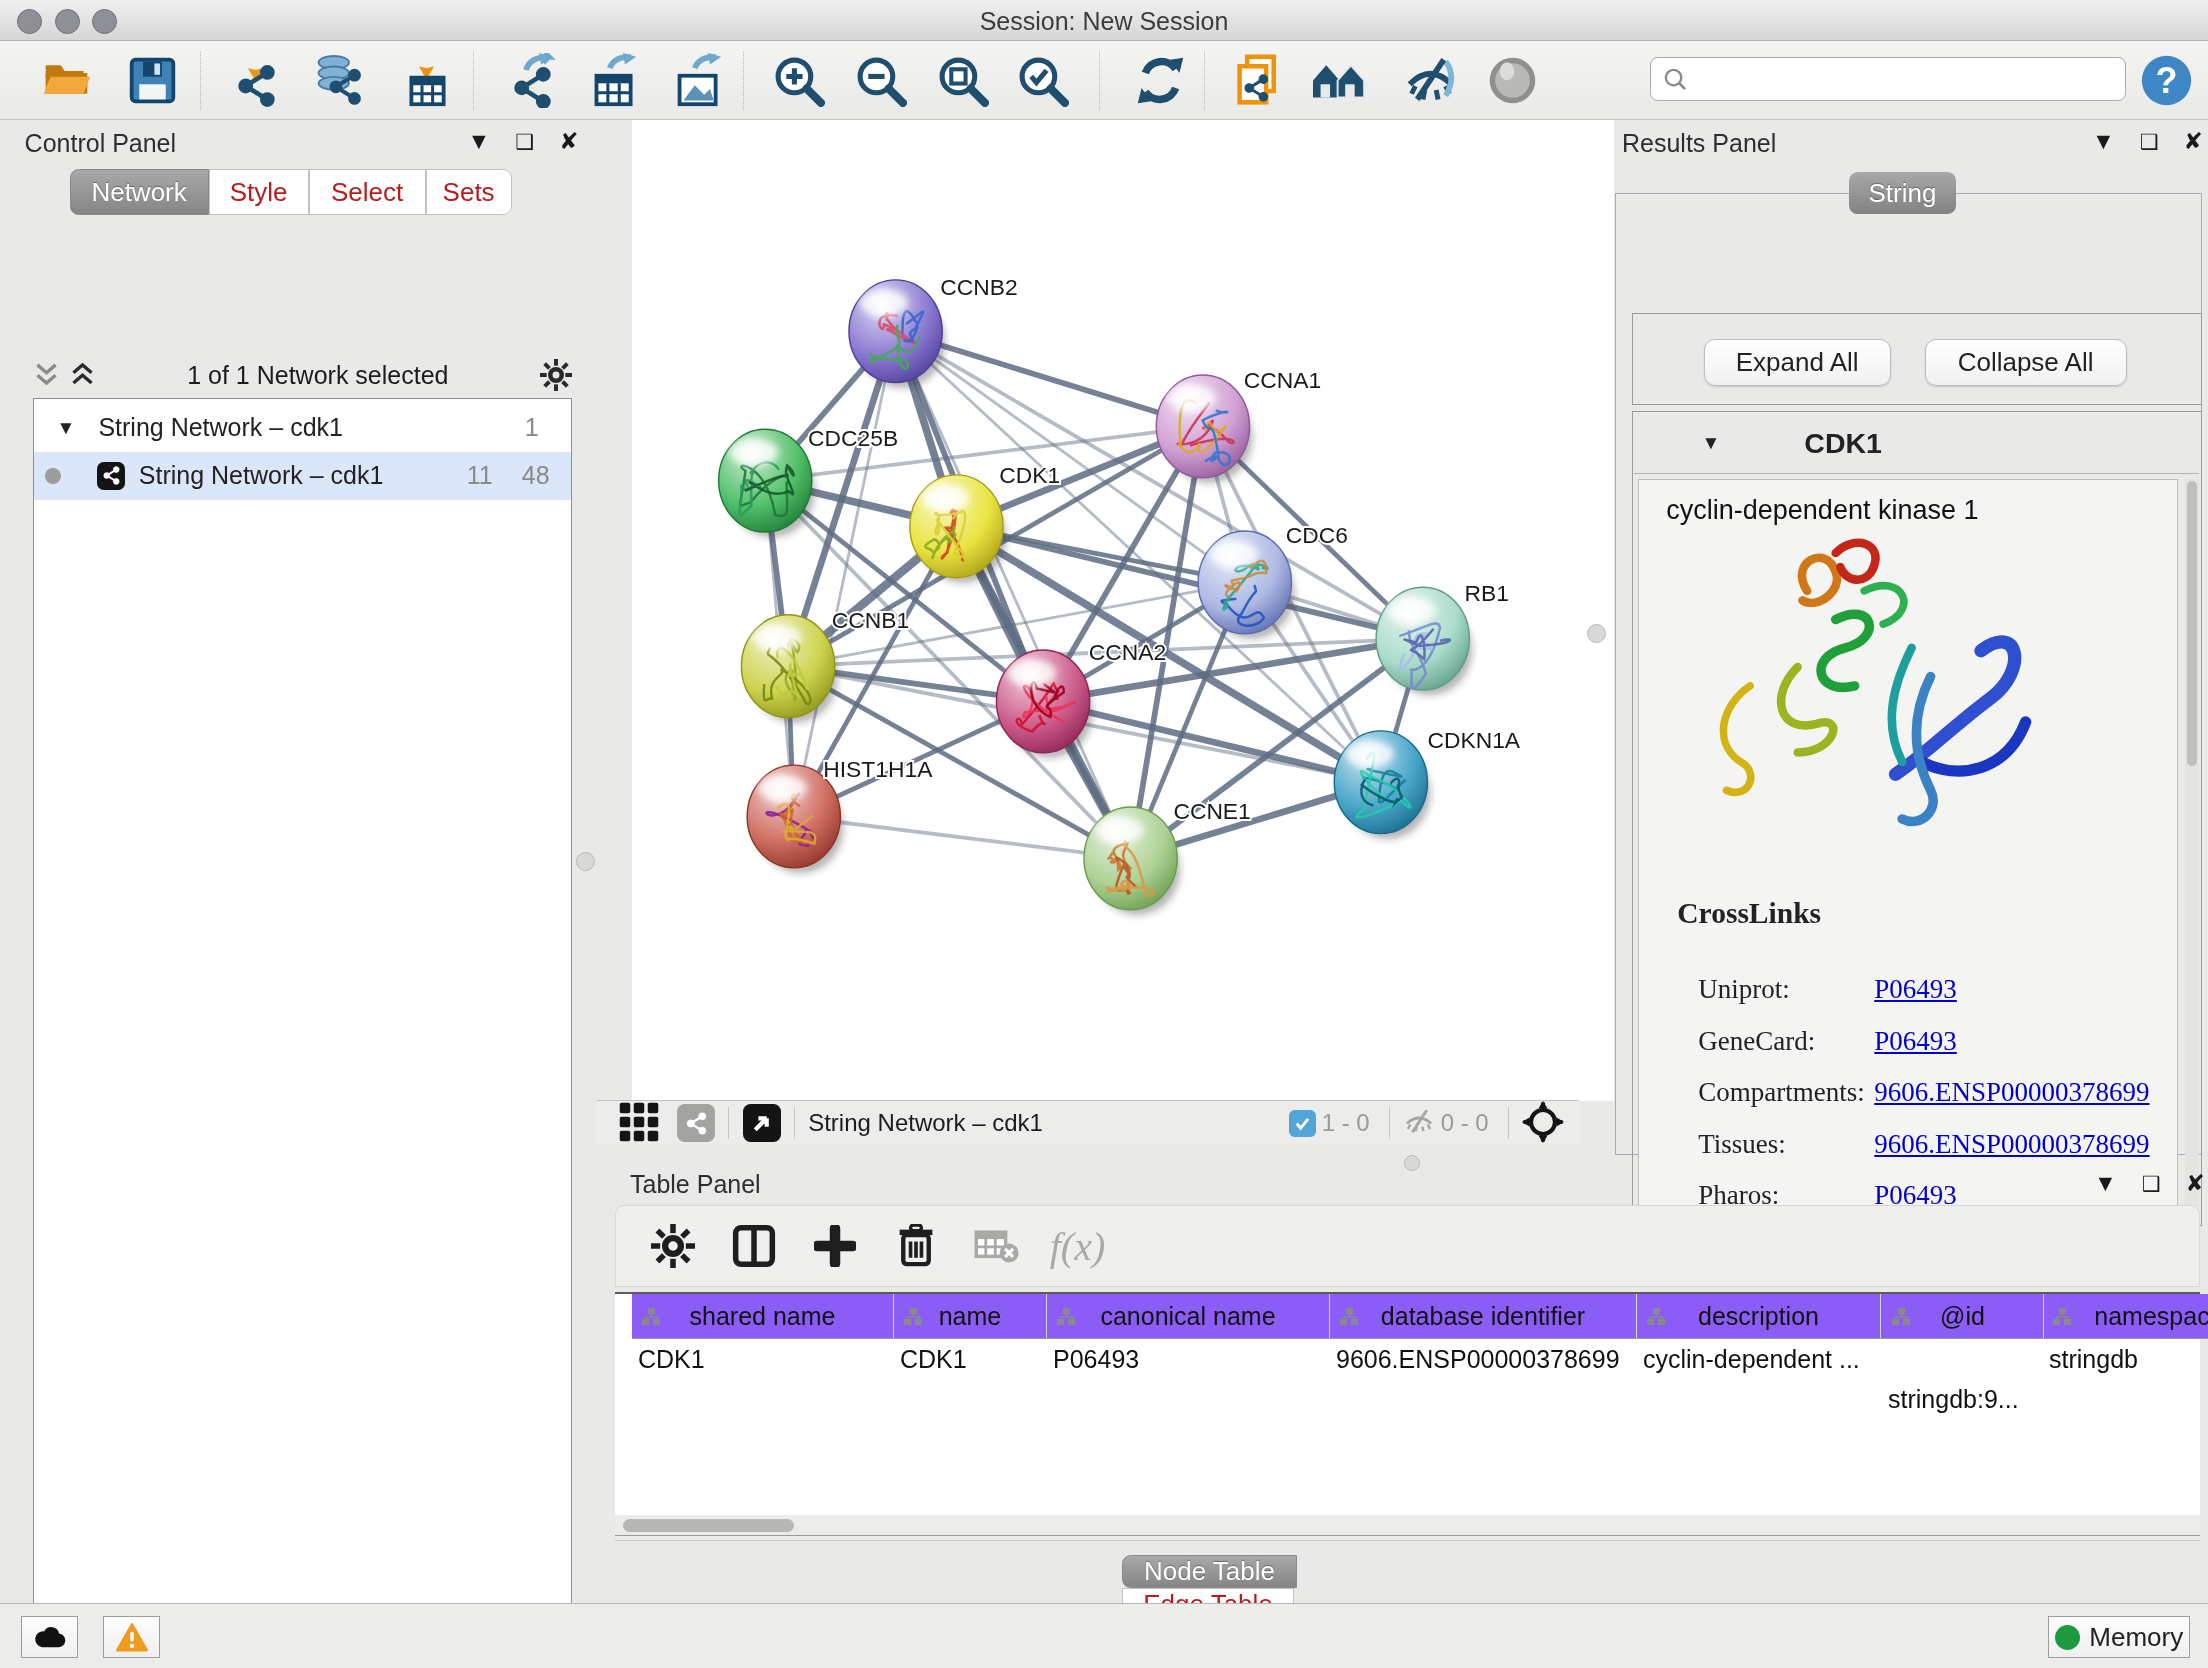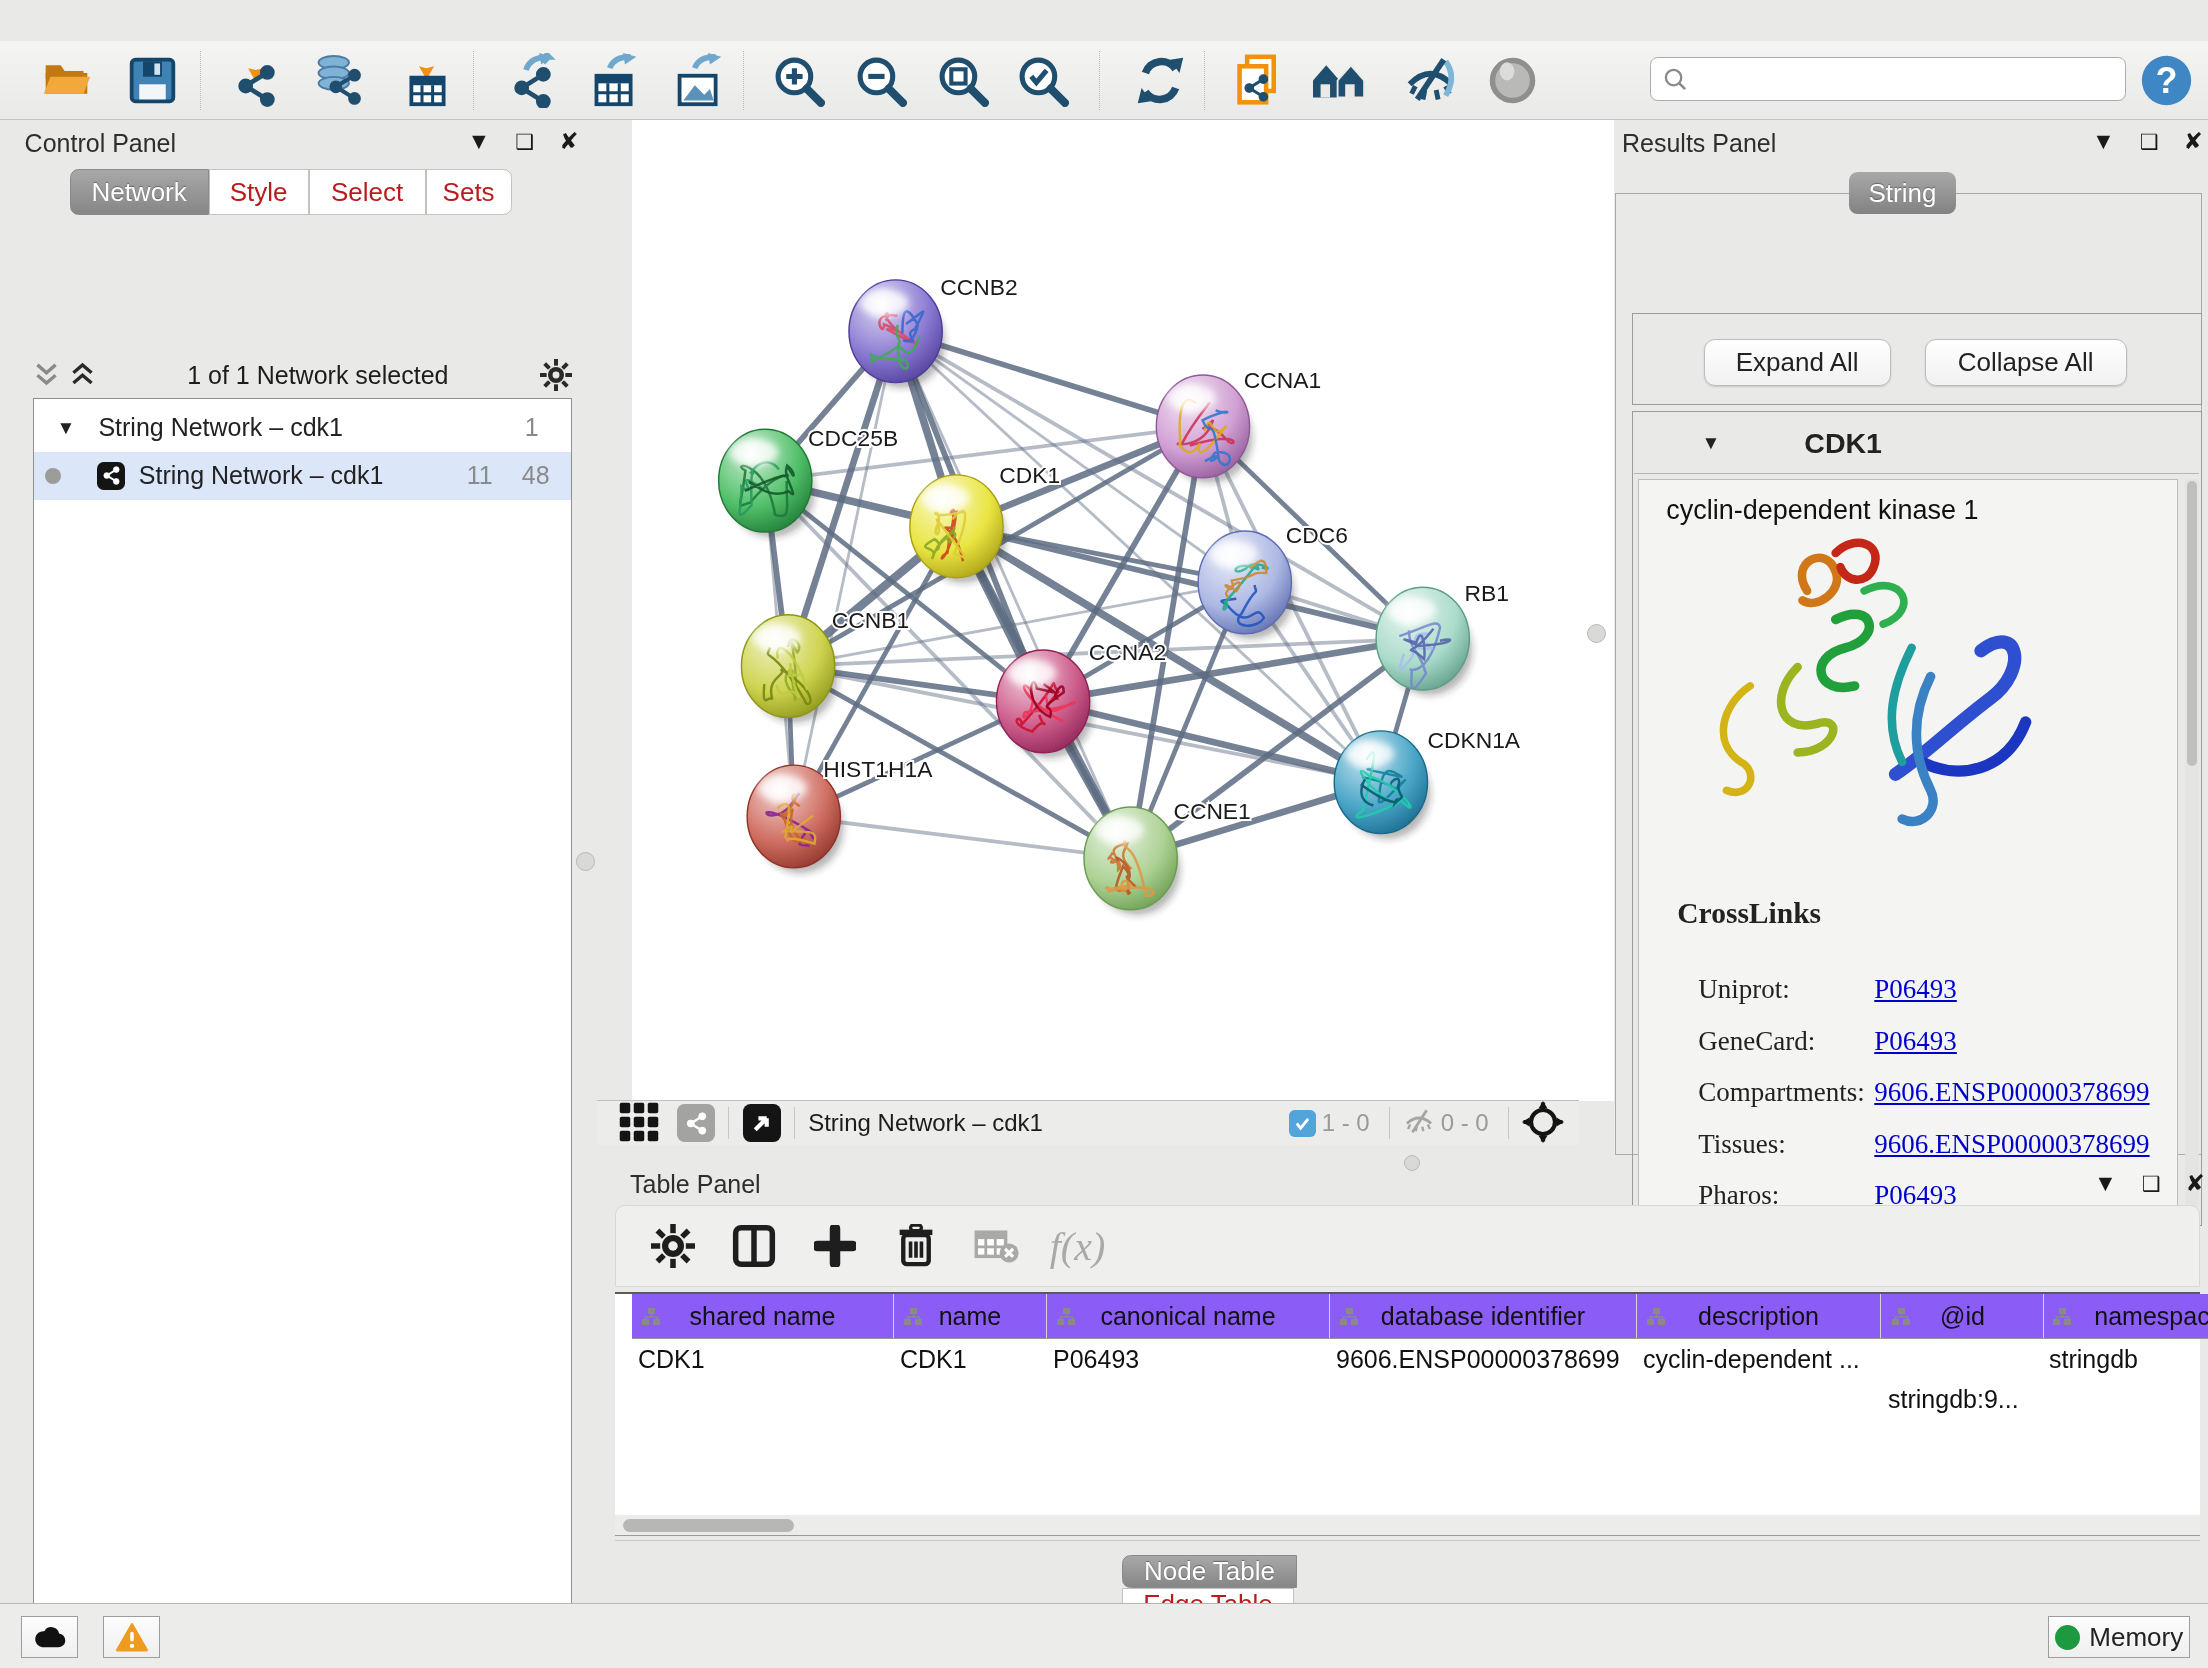--- a/index.html
+++ b/index.html
@@ -137,20 +137,26 @@
       <rect x="6" y="0" width="7" height="6"></rect>
         <rect x="0" y="11" width="7" height="6"></rect>
         <rect x="11" y="11" width="7" height="6"></rect>
       <path d="M9.5,6 v3 M3.5,11 v-2 h12 v2" stroke="#8a8a88" stroke-width="1.6" fill="none"></path>
     </g>
   </defs>
 </svg>
 
 <div id="app">
 
+  <div class="abs" id="titlebar">
+    <div class="tl" style="left:17px"></div>
+    <div class="tl" style="left:55px"></div>
+    <div class="tl" style="left:92px"></div>
+    <div id="win-title">Session: New Session</div>
+  </div>
 
   <div class="abs" id="toolbar">
     <div class="tbtn" style="left:38px">
       <svg width="53" height="53" viewBox="0 0 28 28">
           <path d="M3,6 h8 l2,3 h10 v4 H3 z" fill="#c2790f"></path>
           <path d="M3,10 h22 v11 H3 z" fill="#c2790f"></path>
           <path d="M5.5,12 h21 l-3.5,9 H2 z" fill="#f2a93b"></path>
         </svg>
     </div>
     <div class="tbtn" style="left:124px">

